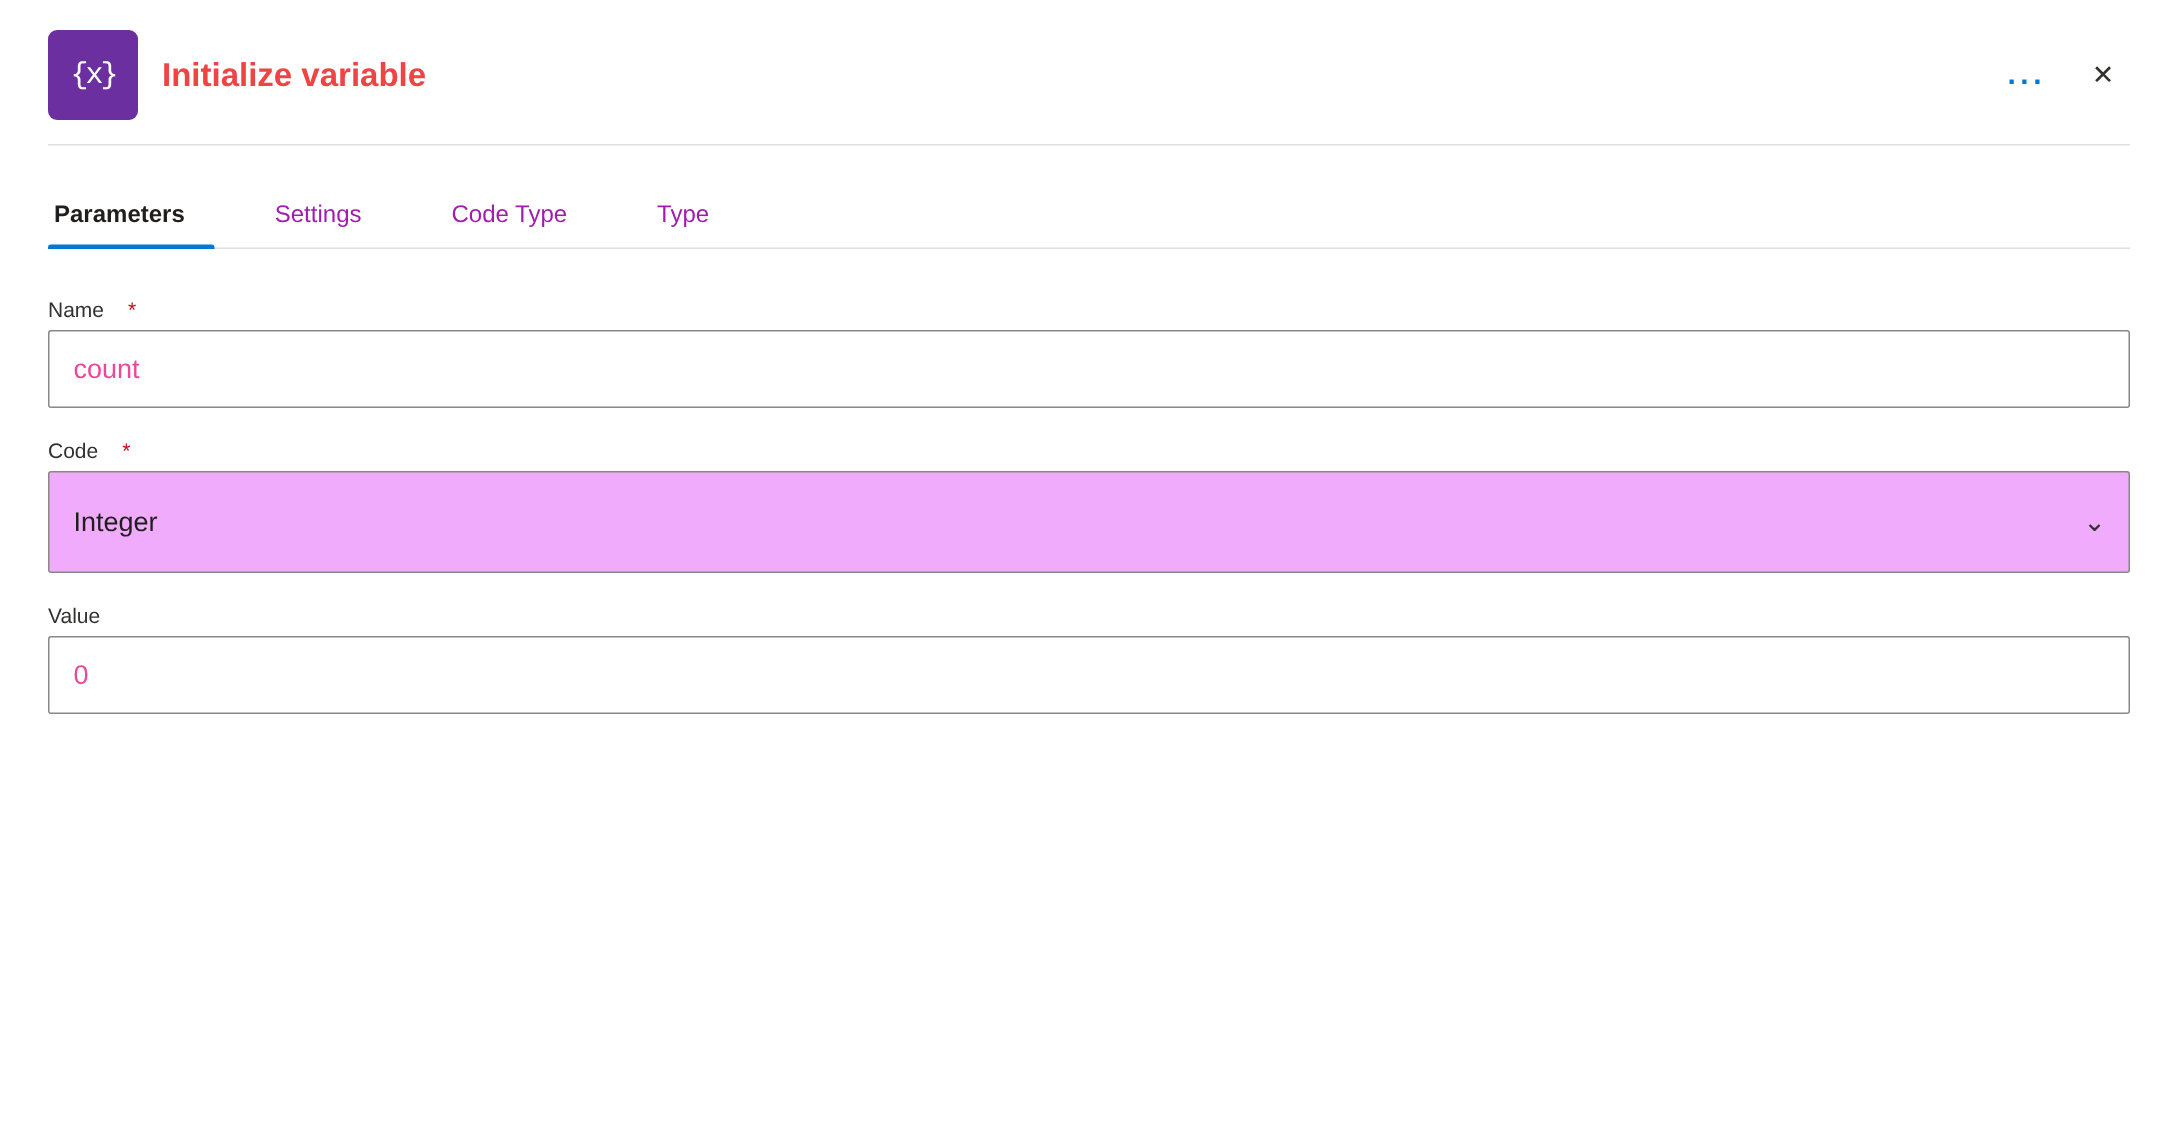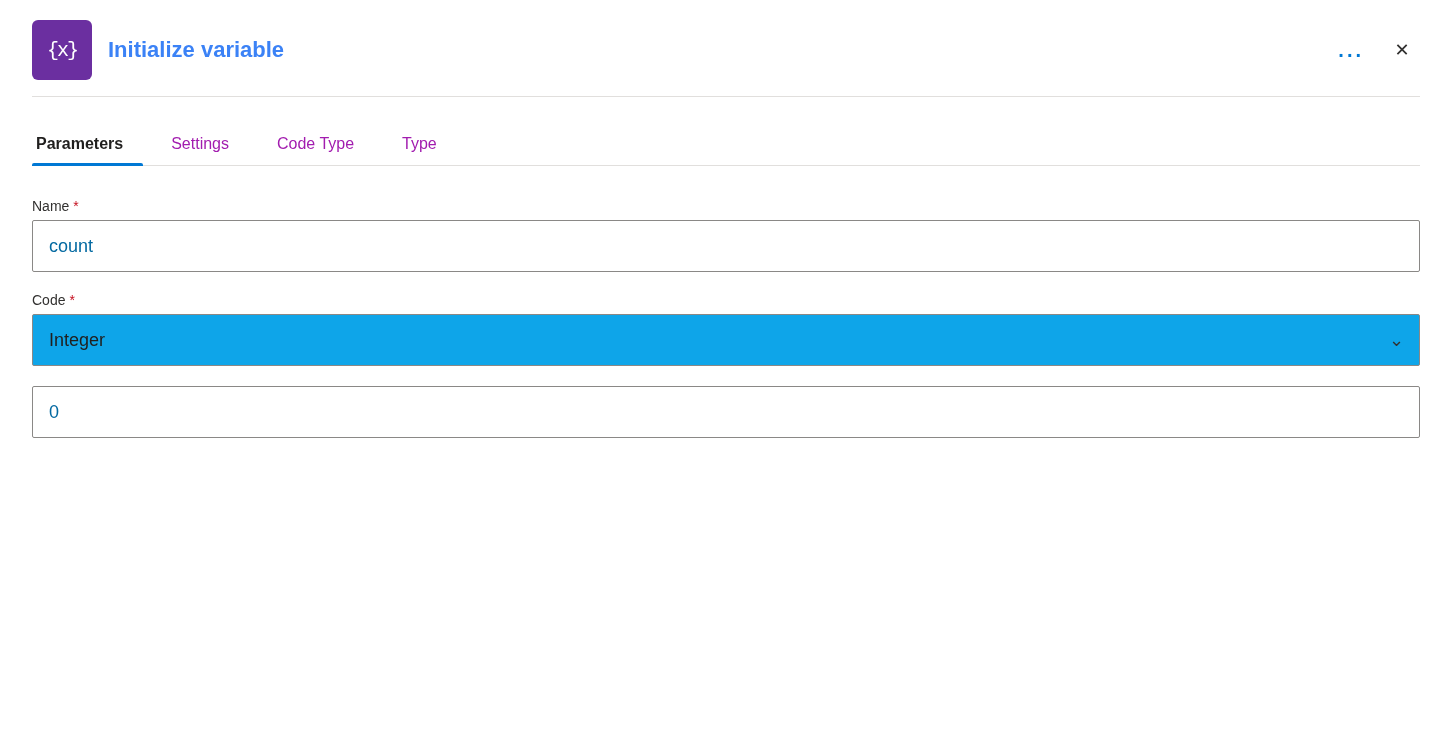--- a/index.html
+++ b/index.html
@@ -56,21 +56,21 @@
     .action-icon .brace-x {
       font-family: 'Courier New', monospace;
       font-style: normal;
       font-size: 20px;
       letter-spacing: -2px;
     }
 
     .header-title {
       font-size: 22px;
       font-weight: 700;
-      color: #3b82f6;
+      color: #ef4444;
     }
 
     .header-right {
       display: flex;
       align-items: center;
       gap: 12px;
     }
 
     .more-options-btn {
       background: none;
@@ -94,21 +94,21 @@
       align-items: center;
       justify-content: center;
       color: #323130;
       font-size: 18px;
     }
 
     
     .tabs-container {
       display: flex;
       align-items: center;
-      gap: 0;
+      gap: 12px;
       margin-top: 28px;
       border-bottom: 1px solid #e1dfdd;
     }
 
     .tab {
       padding: 10px 20px 12px 4px;
       font-size: 16px;
       font-weight: 400;
       color: #a21caf;
       cursor: pointer;
@@ -148,56 +148,56 @@
       flex-direction: column;
       gap: 6px;
     }
 
     .field-label {
       font-size: 14px;
       font-weight: 400;
       color: #323130;
       display: flex;
       align-items: center;
-      gap: 4px;
+      gap: 16px;
     }
 
     .required-star {
       color: #c50f1f;
       font-size: 14px;
     }
 
     .text-input {
       width: 100%;
       height: 52px;
       border: 1px solid #8a8886;
       border-radius: 2px;
       padding: 0 16px;
       font-size: 18px;
       font-family: 'Segoe UI', sans-serif;
-      color: #0369a1;
+      color: #ec4899;
       background: #ffffff;
       outline: none;
     }
 
     .select-wrapper {
       position: relative;
       width: 100%;
     }
 
     .select-input {
       width: 100%;
-      height: 52px;
+      height: 68px;
       border: 1px solid #8a8886;
       border-radius: 2px;
       padding: 0 48px 0 16px;
       font-size: 18px;
       font-family: 'Segoe UI', sans-serif;
       color: #201f1e;
-      background: #0ea5e9;
+      background: #f0abfc;
       appearance: none;
       -webkit-appearance: none;
       outline: none;
       cursor: pointer;
     }
 
     .select-chevron {
       position: absolute;
       right: 16px;
       top: 50%;
@@ -262,17 +262,20 @@
           <option value="Boolean">Boolean</option>
           <option value="String">String</option>
           <option value="Object">Object</option>
           <option value="Array">Array</option>
         </select>
         <span class="select-chevron">⌄</span>
       </div>
     </div>
 
     <div class="form-field">
+      <label class="field-label">
+        <span>Value</span>
+      </label>
       <input type="text" class="text-input" value="0" style="">
     </div>
 
   </div>
 </div>
 
 </body></html>

